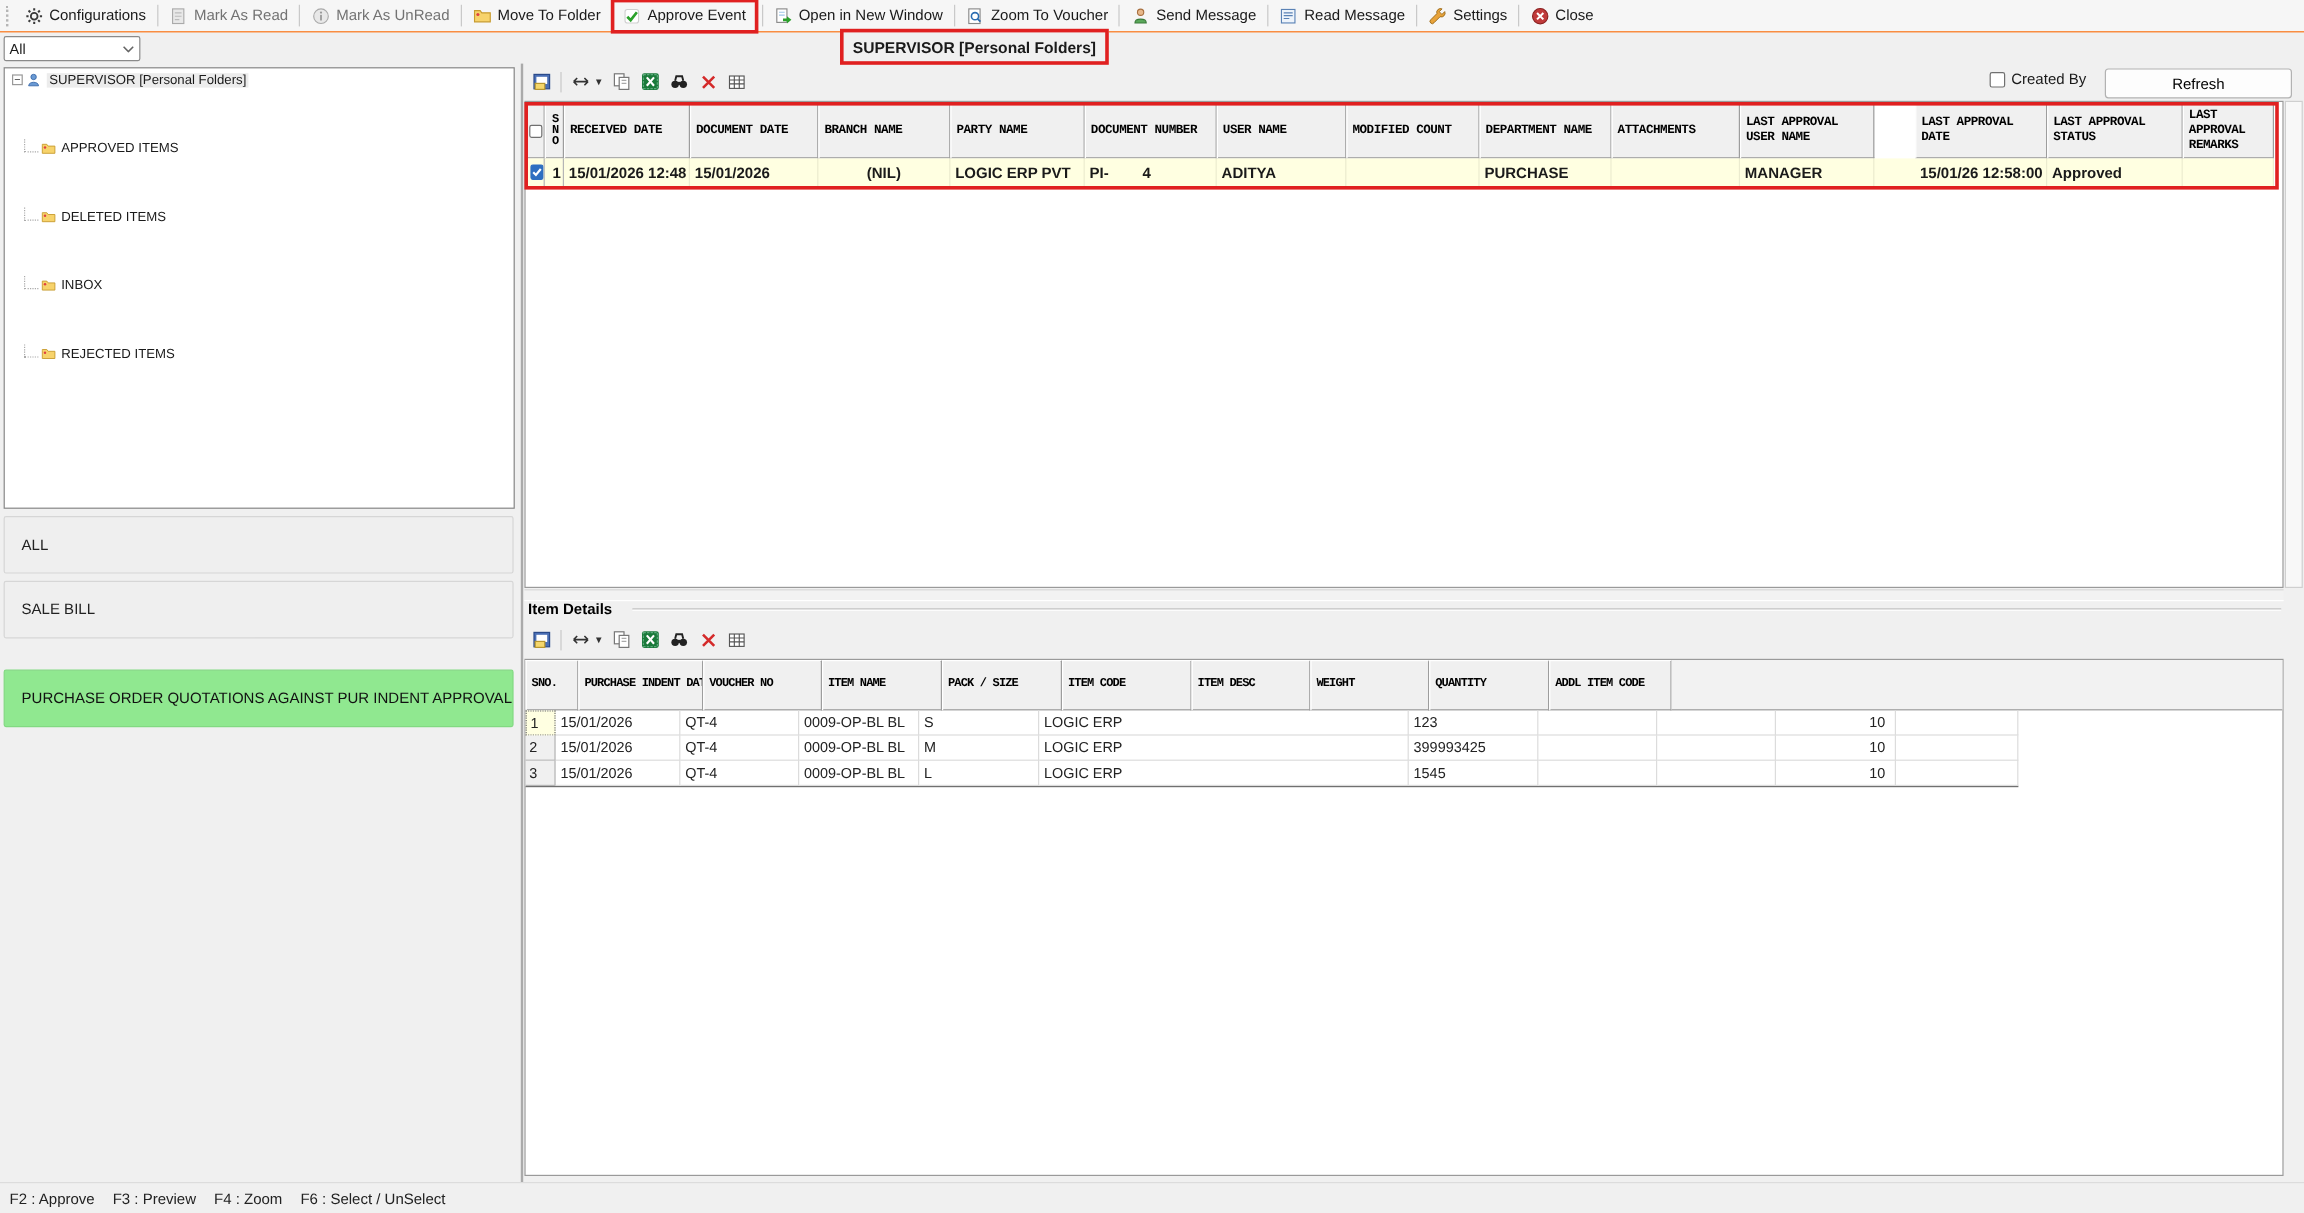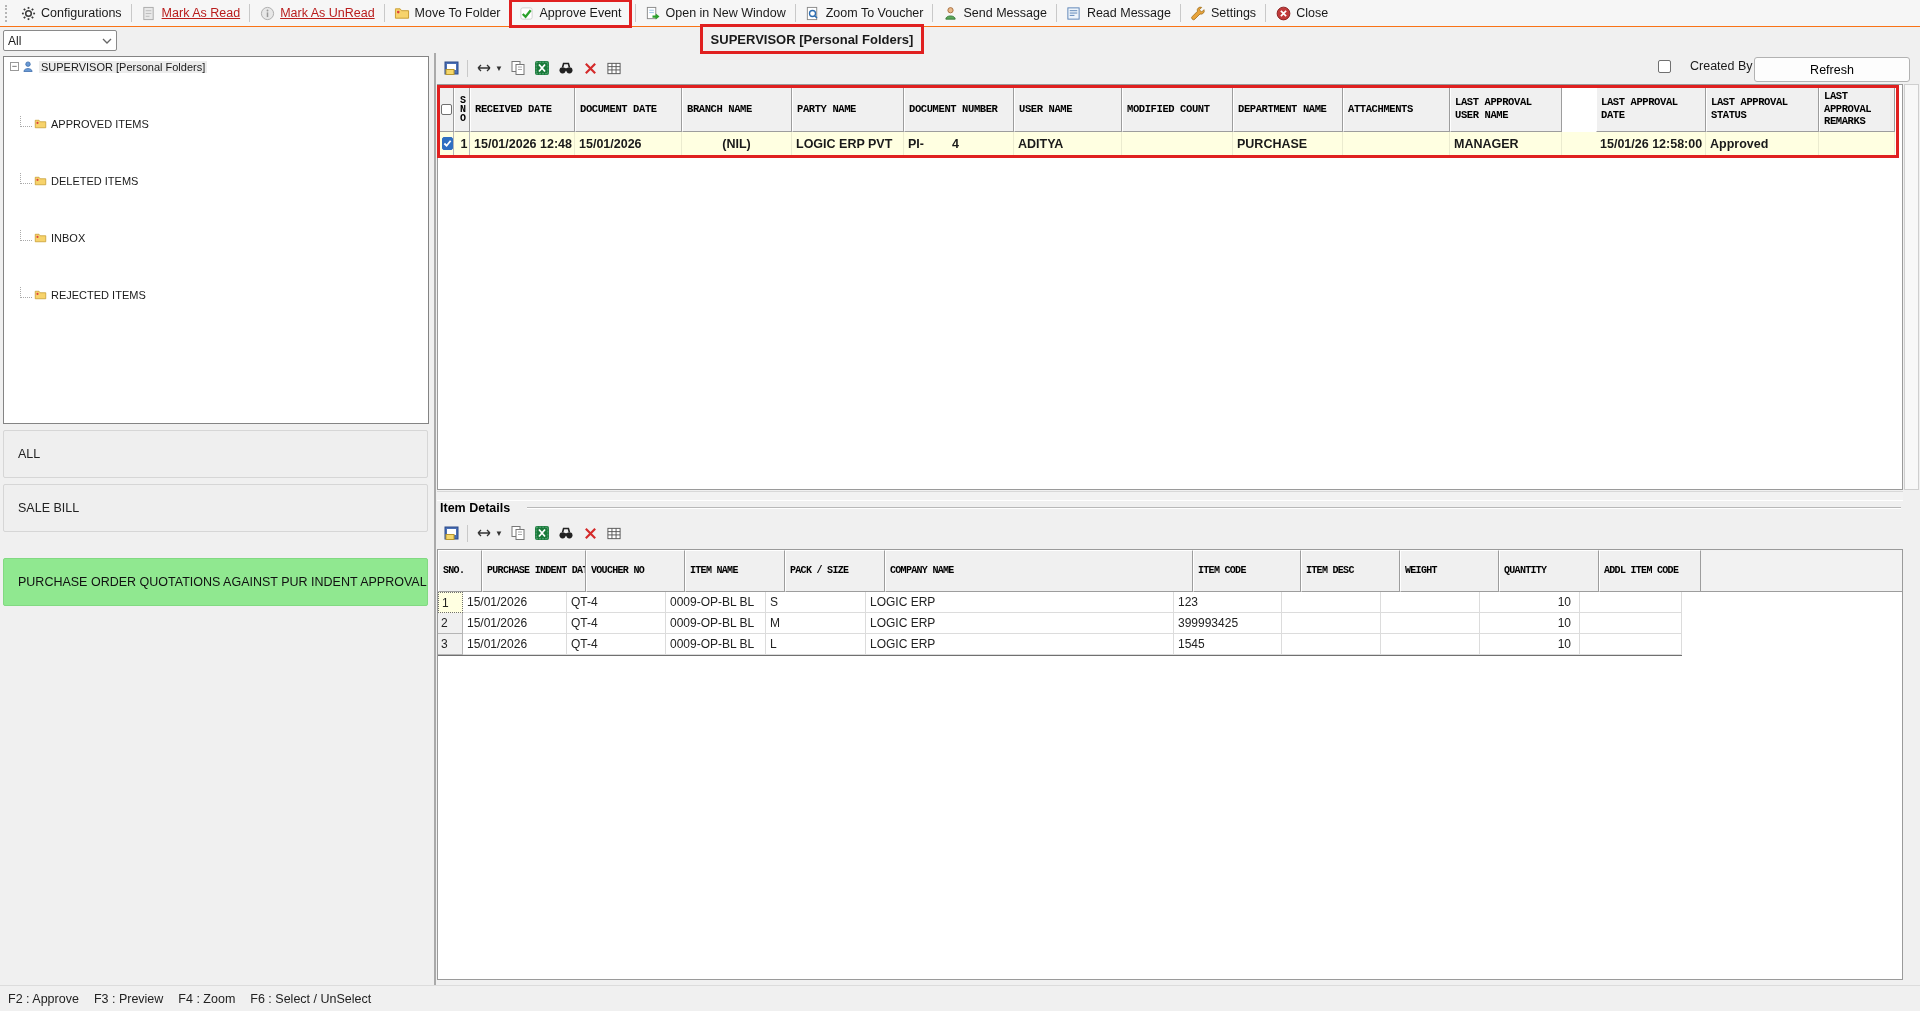--- a/index.html
+++ b/index.html
@@ -15,38 +15,38 @@
   .main-toolbar {
     position:absolute; left:0; top:0; width:1920px; height:27px;
     background:#f6f6f6; border-bottom:1px solid #f97316;
     display:flex; align-items:center; padding-left:3px;
   }
   .grip { width:4px; height:17px; border-left:2px dotted #b5b5b5; margin:0 4px 0 2px; }
   .tbtn {
     display:flex; align-items:center; gap:5px; height:23px;
     padding:0 7px; font-size:12.5px; white-space:nowrap; cursor:default;
   }
-  .tbtn.disabled { color:#b91c1c;text-decoration:underline; }
+  .tbtn.disabled { color:#737373; }
   .tsep { width:1px; height:18px; background:#c9c9c9; margin:0 2px; }
   .ticon { display:inline-flex; width:16px; height:16px; align-items:center; justify-content:center; }
   .approve-outline { box-shadow:0 0 0 3px #e02020; margin:0 4px; background:#f6f6f6; }
   
   .filter-bar { position:absolute; left:0; top:27px; width:1920px; height:26px; }
   .combo {
     position:absolute; left:3px; top:3px; width:114px; height:21px;
     background:#fff; border:1px solid #8a8a8a; border-radius:2px;
     font-size:12px; display:flex; align-items:center; padding:0 4px; justify-content:space-between;
   }
   .title-box {
     position:absolute; left:700px; top:24px; width:224px; height:30px;
     border:3px solid #e02020; background:#f0f0f0;
     display:flex; align-items:center; justify-content:center;
     font-size:13px; font-weight:bold; white-space:nowrap;
   }
-  .created-by { position:absolute; left:1658px; top:32px; display:flex; align-items:center; gap:19px; font-size:12.5px; }
+  .created-by { position:absolute; left:1658px; top:32px; display:flex; align-items:center; gap:5px; font-size:12.5px; }
   .cbx { width:13px; height:13px; background:#fff; border:1px solid #707070; border-radius:2px; display:inline-flex; align-items:center; justify-content:center; }
   .cbx.checked { background:#2f6fc1; border-color:#2f6fc1; }
   .refresh-btn {
     position:absolute; left:1754px; top:30px; width:156px; height:25px;
     background:#fdfdfd; border:1px solid #b2b2b2; border-radius:3px;
     font-size:12.5px; display:flex; align-items:center; justify-content:center;
     font-family:"Liberation Sans",sans-serif;
   }
   
   .tree-box {
@@ -515,21 +515,20 @@
 
 <div class="grid-control" style="left:437px; top:549px; width:1466px; height:431px;"></div>
 
 <div class="igrid">
   <div class="ihead">
     <div class="hcell" style="width:44px;">SNO.</div>
     <div class="hcell iw1">PURCHASE INDENT DATE</div>
     <div class="hcell iw2">VOUCHER NO</div>
     <div class="hcell iw3">ITEM NAME</div>
     <div class="hcell iw4">PACK / SIZE</div>
-    <div class="hcell iw5">COMPANY NAME</div>
     <div class="hcell iw6">ITEM CODE</div>
     <div class="hcell iw7">ITEM DESC</div>
     <div class="hcell iw8">WEIGHT</div>
     <div class="hcell iw9">QUANTITY</div>
     <div class="hcell iw10">ADDL ITEM CODE</div>
     <div class="hcell filler"></div>
   </div>
   <div class="ibody">
     <div class="irow">
       <div class="icell isno focus">1</div>

